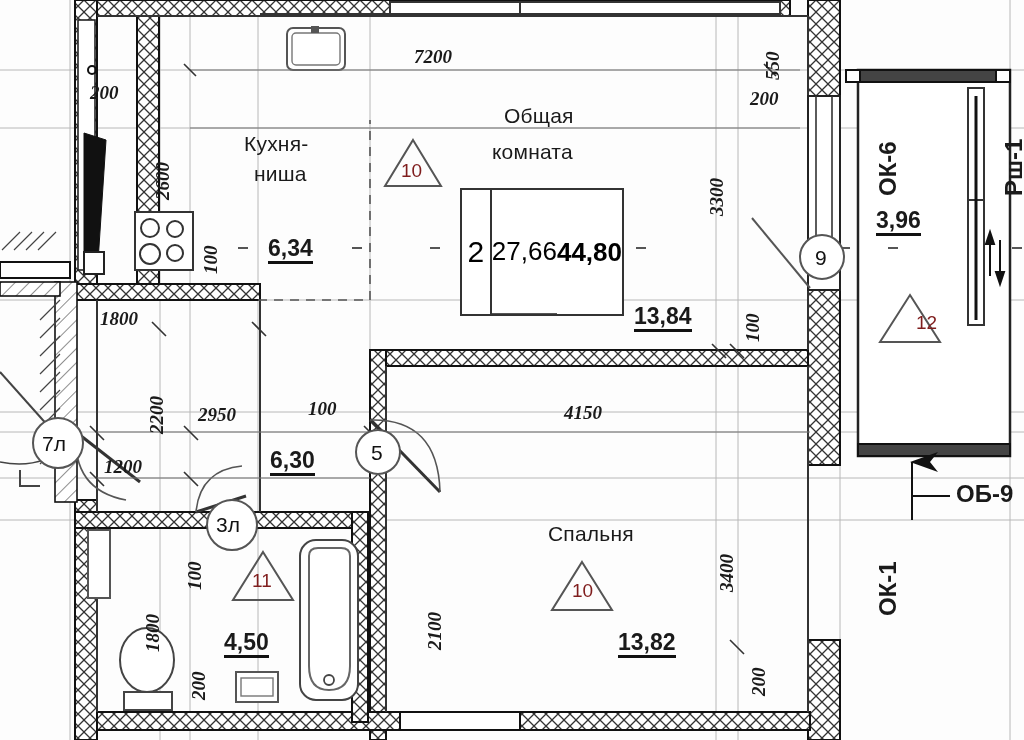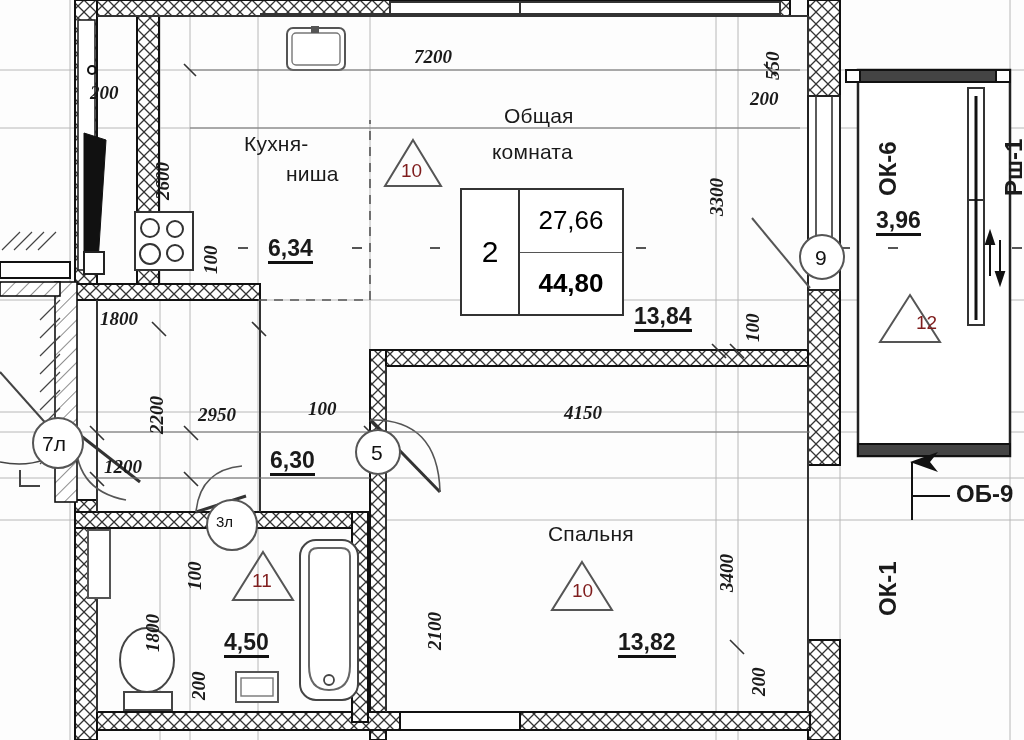--- a/index.html
+++ b/index.html
@@ -11,21 +11,21 @@
   .area{font-size:23px;font-weight:700;border-bottom:3px solid #111;padding-bottom:1px;line-height:1.05;}
   .dim{font-size:19px;font-style:italic;font-family:"Liberation Serif",serif;font-weight:600;}
   .dimv{font-size:19px;font-style:italic;font-family:"Liberation Serif",serif;font-weight:600;
         transform:rotate(-90deg);transform-origin:left top;}
   .tag{font-size:24px;font-weight:700;font-family:"Liberation Sans",sans-serif;}
   .tagv{font-size:24px;font-weight:700;transform:rotate(-90deg);transform-origin:left top;}
   .tri-num{position:absolute;font-size:19px;color:#7f1d1d;}
   .circ-num{position:absolute;font-size:19px;color:#111;}
   .tbl{position:absolute;border:2px solid #333;background:#fff;display:flex;}
   .tbl .rooms{width:56px;display:flex;align-items:center;justify-content:center;font-size:30px;font-weight:400;border-right:2px solid #333;}
-  .tbl .nums{flex:1;display:flex;flex-direction:column;}
+  .tbl .nums{flex:1;display:flex;flex-direction:row;}
   .tbl .nums div{flex:1;display:flex;align-items:center;justify-content:center;font-size:26px;border-bottom:1px solid #555;}
   .tbl .nums div:last-child{border-bottom:none;font-weight:700;}
 </style>
 </head>
 <body>
 
 <div id="plan">
 
   <svg class="layer" viewBox="0 0 1024 740">
     <defs>
@@ -247,42 +247,42 @@
 
     <g fill="#fff" stroke="#555" stroke-width="2">
       <circle cx="58" cy="443" r="25"></circle>
       <circle cx="232" cy="525" r="25"></circle>
       <circle cx="378" cy="452" r="22"></circle>
       <circle cx="822" cy="257" r="22"></circle>
     </g>
   </svg>
 
   <div class="lbl room-name" style="left:244px;top:132px;">Кухня-</div>
-  <div class="lbl room-name" style="left:254px;top:162px;margin-left:32px;">ниша</div>
+  <div class="lbl room-name" style="left:254px;top:162px;">ниша</div>
   <div class="lbl area" style="left:268px;top:230px;margin-top:6px;">6,34</div>
   <div class="tri-num" style="left:401px;top:160px;">10</div>
 
   <div class="lbl room-name" style="left:504px;top:104px;">Общая</div>
   <div class="lbl room-name" style="left:492px;top:140px;">комната</div>
   <div class="lbl area" style="left:634px;top:304px;">13,84</div>
 
   <div class="lbl room-name" style="left:548px;top:522px;">Спальня</div>
   <div class="tri-num" style="left:572px;top:580px;">10</div>
   <div class="lbl area" style="left:618px;top:630px;">13,82</div>
 
   <div class="lbl area" style="left:270px;top:448px;">6,30</div>
 
   <div class="tri-num" style="left:252px;top:570px;">11</div>
   <div class="lbl area" style="left:224px;top:630px;">4,50</div>
 
   <div class="lbl area" style="left:876px;top:208px;">3,96</div>
   <div class="tri-num" style="left:916px;top:312px;">12</div>
 
   <div class="circ-num" style="left:42px;top:432px;font-size:21px;">7л</div>
-  <div class="circ-num" style="left:216px;top:513px;font-size:15px;">3л</div>
+  <div class="circ-num" style="left:216px;top:513px;font-size:21px;">3л</div>
   <div class="circ-num" style="left:371px;top:441px;font-size:21px;">5</div>
   <div class="circ-num" style="left:815px;top:246px;font-size:21px;">9</div>
 
   <div class="lbl tagv" style="left:874px;top:196px;">ОК-6</div>
   <div class="lbl tagv" style="left:1000px;top:196px;">Рш-1</div>
   <div class="lbl tagv" style="left:874px;top:616px;">ОК-1</div>
   <div class="lbl tag" style="left:956px;top:480px;">ОБ-9</div>
 
   <div class="lbl dim" style="left:414px;top:46px;">7200</div>
   <div class="lbl dim" style="left:750px;top:88px;">200</div>

